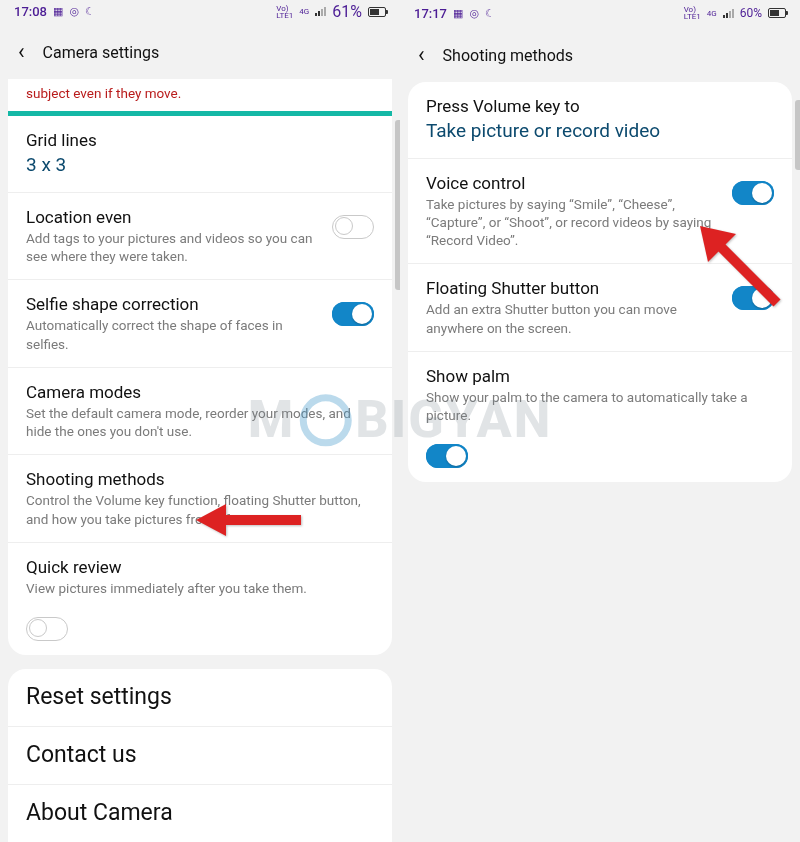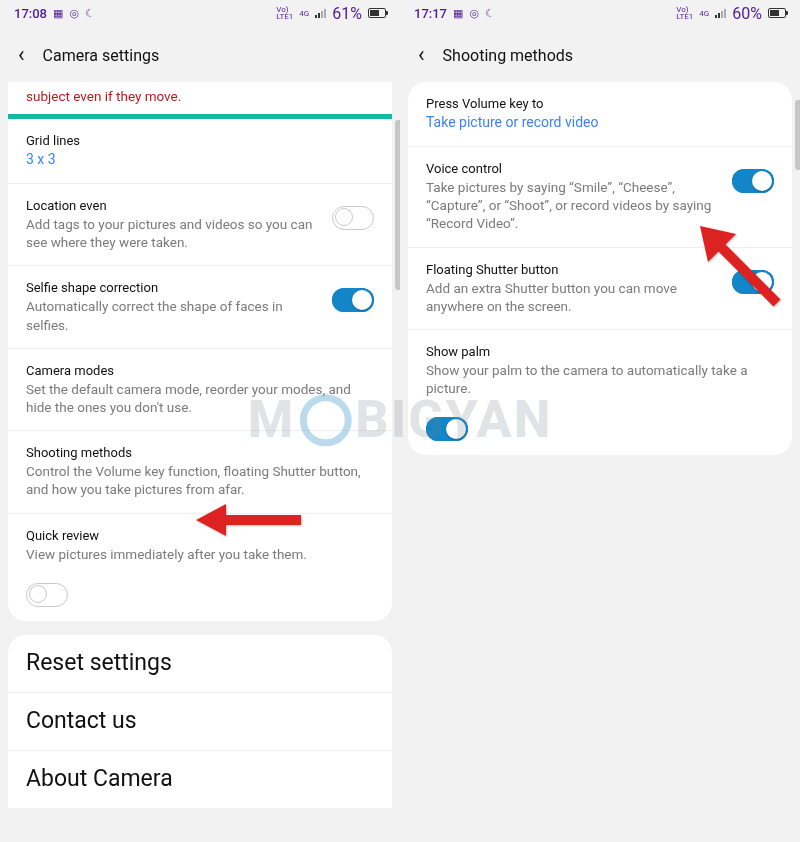--- a/index.html
+++ b/index.html
@@ -64,23 +64,23 @@
   .row {
     padding: 14px 18px;
     border-bottom: 1px solid #eee;
     display: flex;
     align-items: flex-start;
     justify-content: space-between;
     gap: 12px;
   }
   .row:last-child { border-bottom: none; flex-direction: column; }
   .row .txt { flex: 1; }
-  .row .title { font-size: 13px; color: #111; margin-bottom: 2px; }
+  .row .title { font-size: 17px; color: #111; margin-bottom: 2px; }
   .row .sub { font-size: 13.5px; color: #7b7b7b; line-height: 1.35; }
-  .row .sub.link { color: #3b82f6; font-size: 14px; }
+  .row .sub.link { color: #0c4a6e; font-size: 19px; }
   .row.simple .title { font-size: 23px; }
   
   .toggle {
     width: 42px; height: 24px; border-radius: 14px; position: relative; flex-shrink: 0; margin-top: 8px;
   }
   .toggle .knob {
     width: 20px; height: 20px; border-radius: 50%; background: #fff; position: absolute; top: 2px;
     box-shadow: 0 1px 2px rgba(0,0,0,.25);
   }
   .toggle.off { background: #fff; border: 1.5px solid #c9c9c9; }
@@ -234,21 +234,21 @@
     <div class="status-right">
       <span class="status-tiny" style="white-space:pre;">Vo)
 LTE1</span>
       <span class="status-tiny">4G</span>
       <span class="signal">
           <span class="b1"></span>
           <span class="b2"></span>
           <span class="b3"></span>
           <span class="b4"></span>
         </span>
-      <span style="font-size:16px;">60%</span>
+      <span style="font-size:12px;">60%</span>
       <span class="battery-wrap">
           <span class="battery">
             <span class="fill" style="width:56%;"></span>
           </span>
         </span>
     </div>
   </div>
 
   <div class="page-header">
     <span class="back-chevron">‹</span>

